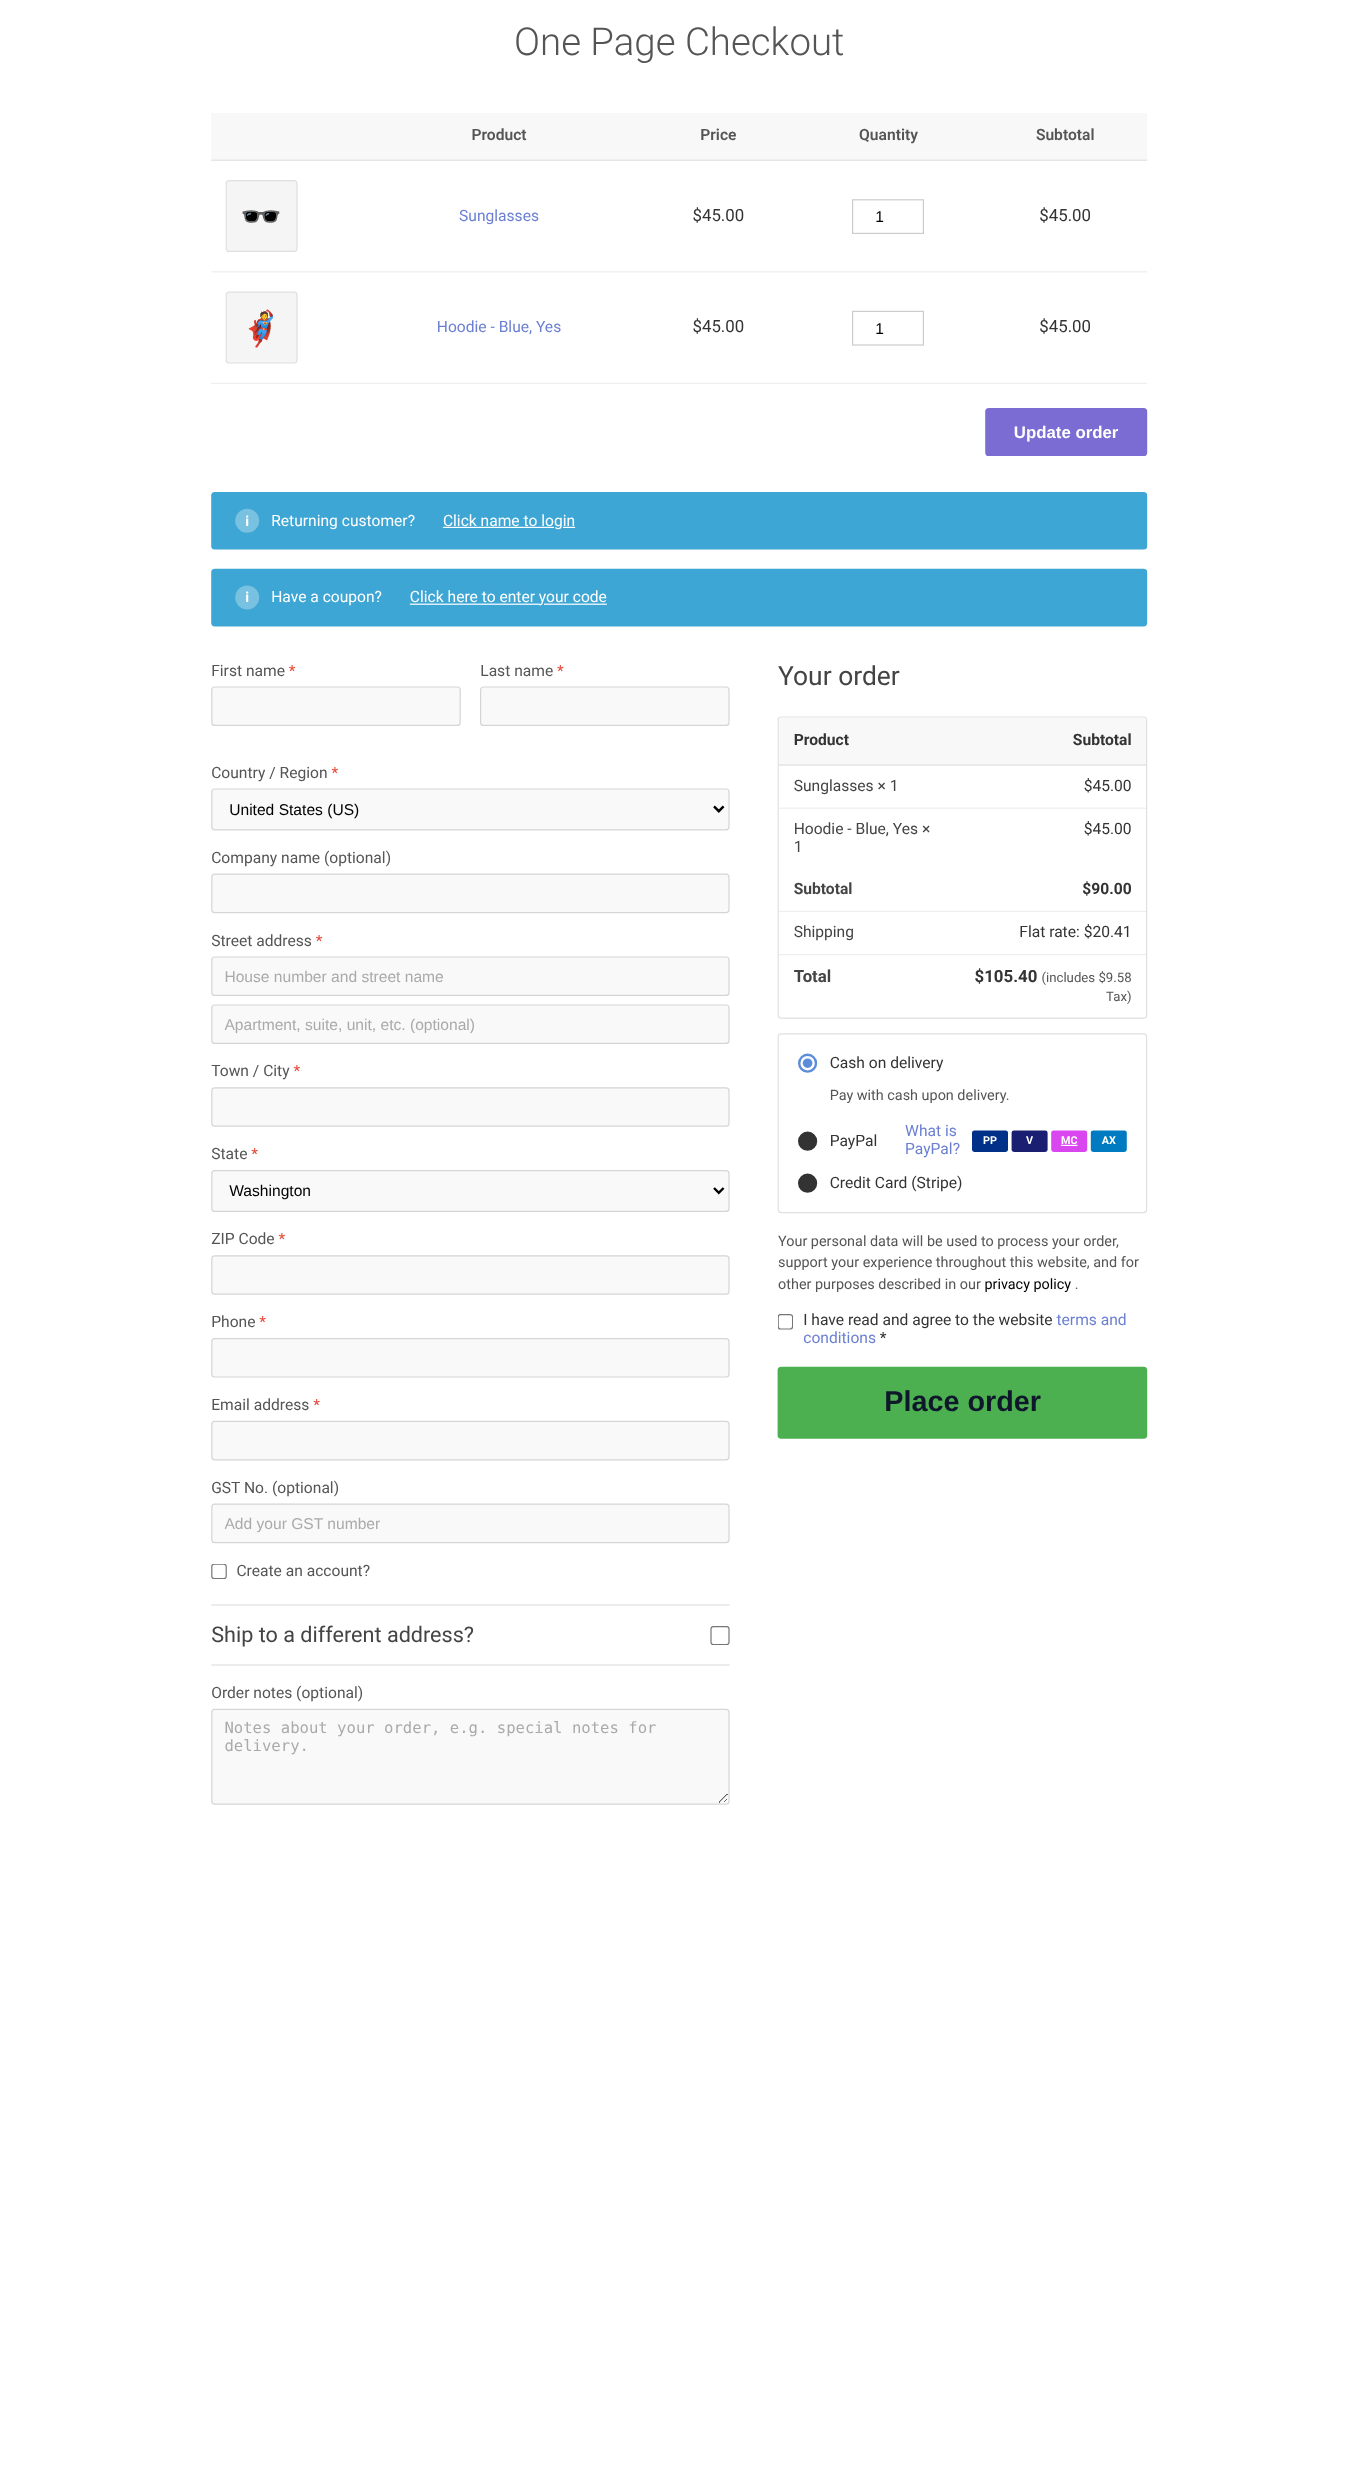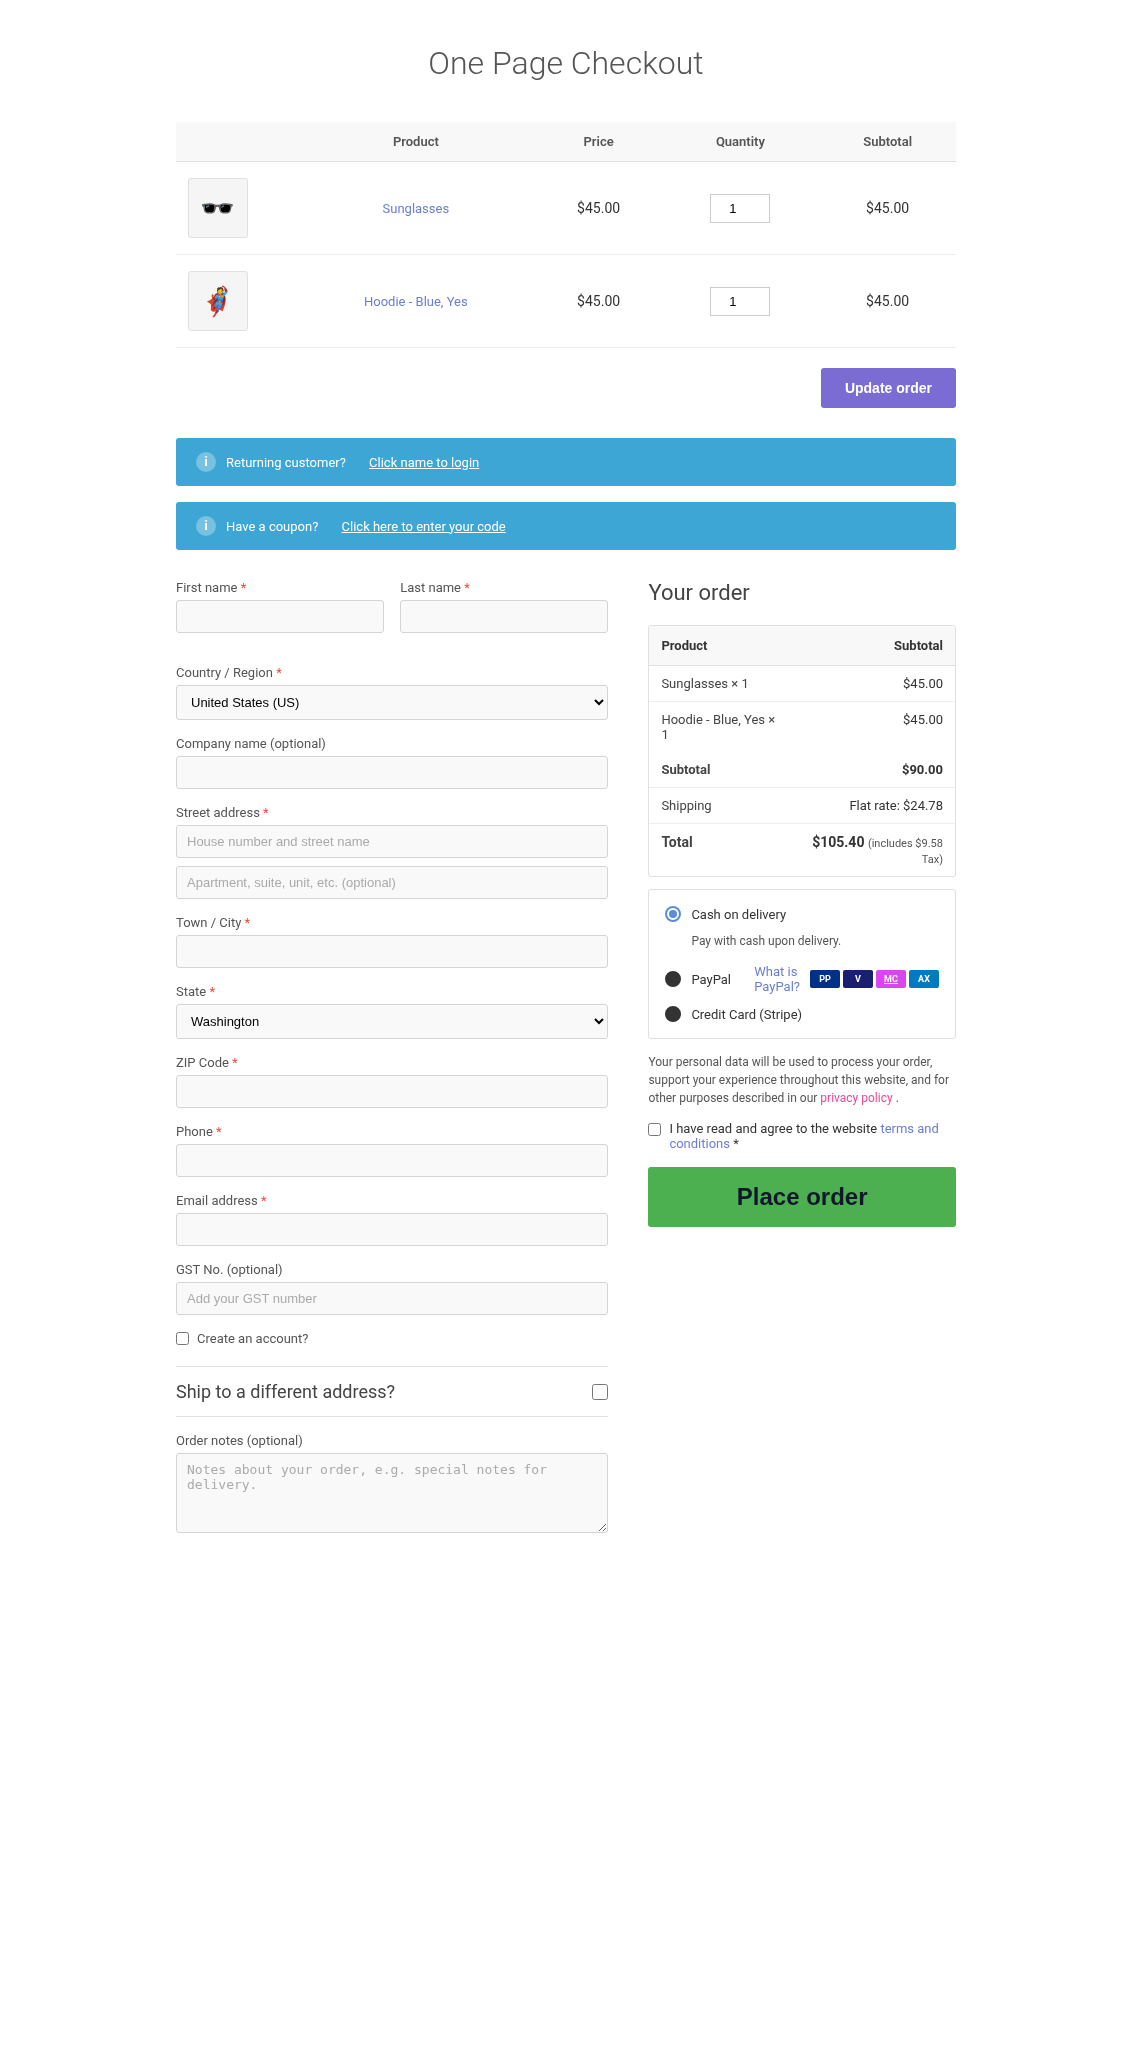--- a/index.html
+++ b/index.html
@@ -1,17 +1,17 @@
 <!DOCTYPE html>
 <html><head>
   <meta charset="utf-8">
   <style>
     * { box-sizing: border-box; margin: 0; padding: 0; }
     body { font-family: -apple-system, BlinkMacSystemFont, 'Segoe UI', Roboto, sans-serif; font-size: 14px; color: #333; background: #fff; }
-    .page-wrapper { max-width: 820px; margin: 0 auto; padding: 44px 20px 60px; }
+    .page-wrapper { max-width: 820px; margin: 0 auto; padding: 16px 20px 60px; }
     h1.page-title { text-align: center; font-weight: 300; font-size: 32px; color: #555; margin-bottom: 40px; }
 
     
     .cart-table { width: 100%; border-collapse: collapse; margin-bottom: 20px; }
     .cart-table th { background: #f8f8f8; text-align: center; padding: 12px; font-size: 13px; font-weight: 600; color: #555; border-bottom: 1px solid #e0e0e0; }
     .cart-table th:first-child { width: 120px; }
     .cart-table td { padding: 16px 12px; border-bottom: 1px solid #eee; text-align: center; vertical-align: middle; }
     .cart-table td:first-child { text-align: left; }
     .product-image-cell { display: flex; align-items: center; }
     .product-img { width: 60px; height: 60px; background: #f5f5f5; border: 1px solid #e0e0e0; display: flex; align-items: center; justify-content: center; margin-right: 12px; border-radius: 3px; }
@@ -65,21 +65,21 @@
     .payment-desc { margin-top: 8px; font-size: 12px; color: #555; padding-left: 26px; }
     .paypal-link { color: #6a7fd2; text-decoration: none; font-size: 13px; }
     .paypal-icons { display: flex; gap: 3px; margin-left: auto; }
     .paypal-icon { width: 30px; height: 18px; border-radius: 2px; font-size: 9px; display: flex; align-items: center; justify-content: center; font-weight: bold; }
     .pi-pp { background: #003087; color: #fff; }
     .pi-visa { background: #1a1f71; color: #fff; }
     .pi-mc { background: #d946ef; color: #fff; text-decoration: underline; }
     .pi-amex { background: #007bc1; color: #fff; }
 
     .privacy-note { font-size: 12px; color: #555; margin: 14px 0; line-height: 1.5; }
-    .privacy-note a { color: #ec4899; text-decoration: none; }
+    .privacy-note a { color: #000000; text-decoration: none; }
     .terms-row { display: flex; align-items: flex-start; gap: 8px; margin-bottom: 16px; font-size: 13px; }
     .terms-row a { color: #6a7fd2; text-decoration: none; }
     .terms-checkbox { margin-top: 2px; }
     .place-order-btn { width: 100%; padding: 16px; background: #4caf50; color: #0f172a; border: none; font-size: 24px; font-weight: 600; cursor: pointer; border-radius: 3px; }
 
     
     .checkbox-row { display: flex; align-items: center; gap: 8px; margin-bottom: 12px; font-size: 13px; color: #555; }
 
     
     .ship-section-title { display: flex; justify-content: space-between; align-items: center; font-size: 18px; font-weight: 400; color: #444; padding: 14px 0; border-top: 1px solid #e0e0e0; border-bottom: 1px solid #e0e0e0; margin: 20px 0 16px; }
@@ -270,21 +270,21 @@
       <td class="value-col">$45.00</td>
     </tr>
             </tbody>
           <tfoot>
             <tr class="subtotal-row">
               <td class="label-col">Subtotal</td>
               <td class="value-col">$90.00</td>
             </tr>
             <tr>
               <td class="label-col">Shipping</td>
-              <td class="value-col shipping-note">Flat rate: $24.78</td>
+              <td class="value-col shipping-note">Flat rate: $20.41</td>
             </tr>
             <tr class="total-row">
               <td class="label-col">Total</td>
               <td class="value-col">
                 <span>$105.40</span>
                 <span style="font-size:11px;font-weight:400;color:#555;">(includes $9.58 Tax)</span>
               </td>
             </tr>
           </tfoot>
         </table>

